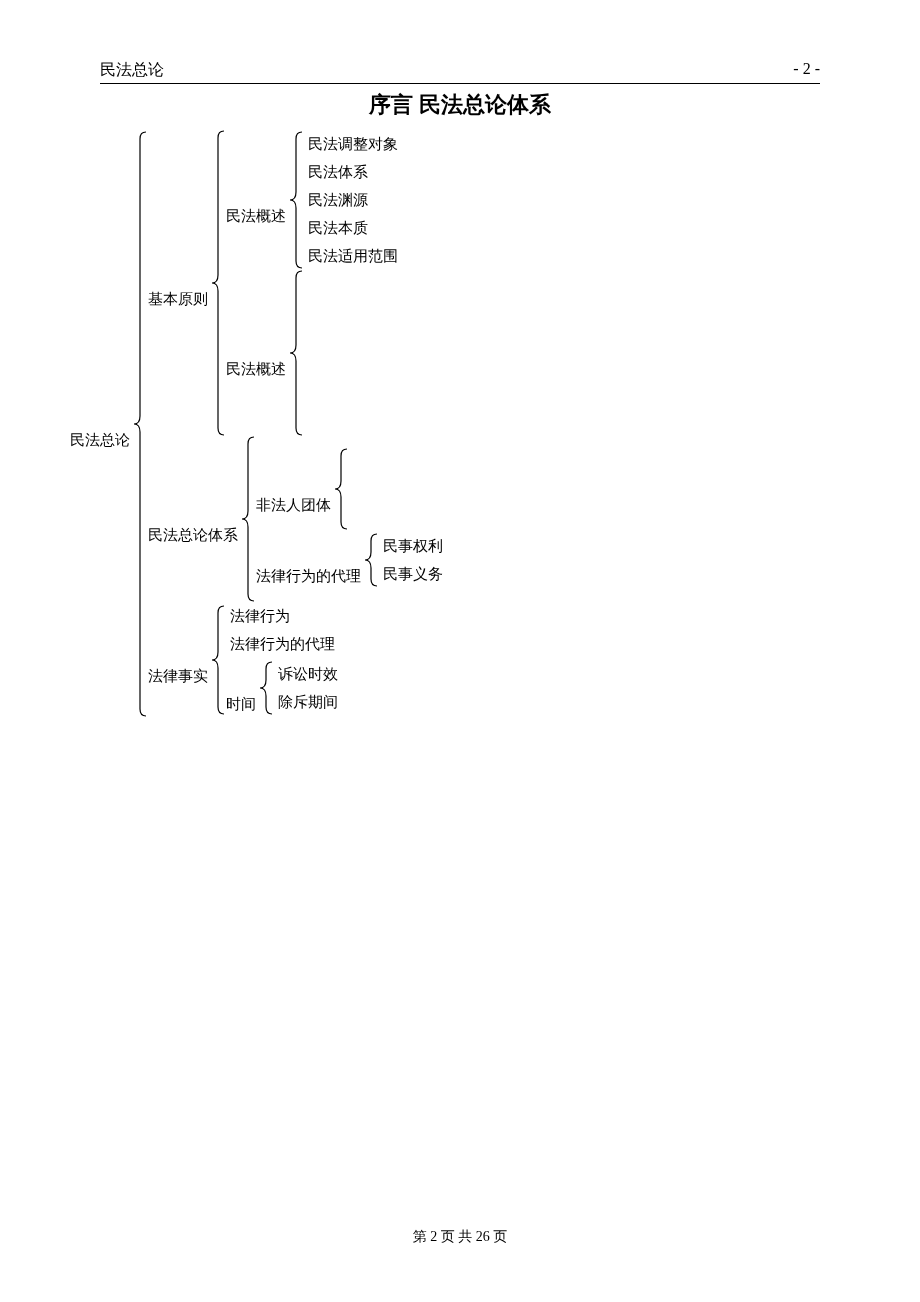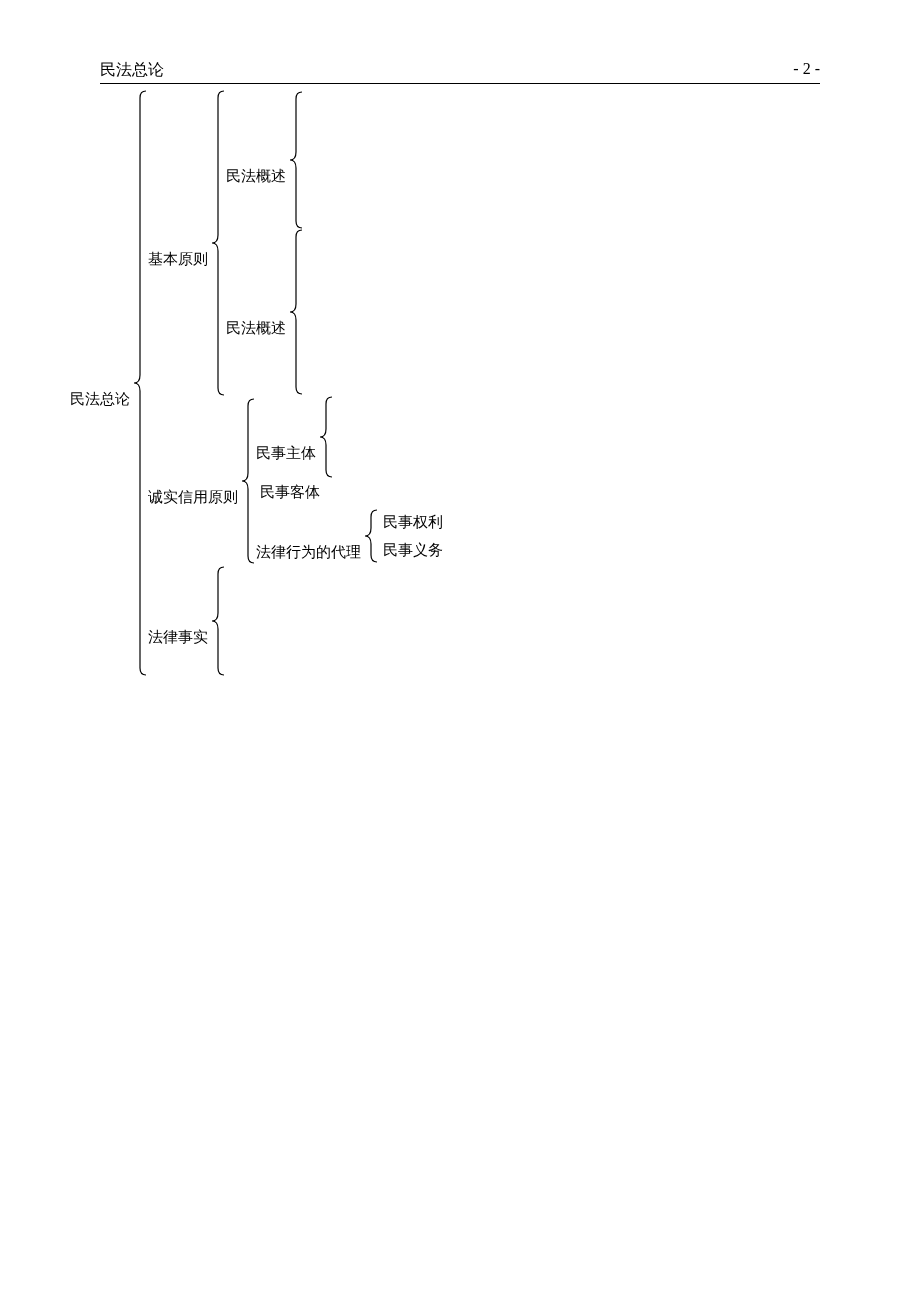--- a/index.html
+++ b/index.html
@@ -86,20 +86,21 @@
 </style>
 </head>
 <body>
 
 <div class="page">
   <div class="header-row">
     <span class="header-left">民法总论</span>
     <span class="header-right">- 2 -</span>
   </div>
   <hr class="rule">
+  <h1 class="title">序言  民法总论体系</h1>
 
   <div class="tree" id="tree-root">
       <div class="node">
         <div class="label">民法总论</div>
         <div class="brace">
           <svg width="14" height="586" viewBox="0 0 14 586">
             <path d="M 13 1 Q 7 1 7 8 L 7 285 Q 7 293 1 293 Q 7 293 7 301 L 7 578 Q 7 585 13 585" fill="none" stroke="#000" stroke-width="1.2"></path>
           </svg>
         </div>
         <div class="children">
@@ -111,48 +112,54 @@
               </svg>
             </div>
             <div class="children">
               <div class="node">
                 <div class="label">民法概述</div>
                 <div class="brace">
                   <svg width="14" height="138" viewBox="0 0 14 138">
                     <path d="M 13 1 Q 7 1 7 8 L 7 61 Q 7 69 1 69 Q 7 69 7 77 L 7 130 Q 7 137 13 137" fill="none" stroke="#000" stroke-width="1.2"></path>
                   </svg>
                 </div>
+                <div class="children">
+                  <div class="leaf">民法调整对象</div>
+                  <div class="leaf">民法体系</div>
+                  <div class="leaf">民法渊源</div>
+                  <div class="leaf">民法本质</div>
+                  <div class="leaf">民法适用范围</div>
+                </div>
               </div>
               <div class="node">
                 <div class="label">民法概述</div>
                 <div class="brace">
                   <svg width="14" height="166" viewBox="0 0 14 166">
                     <path d="M 13 1 Q 7 1 7 8 L 7 75 Q 7 83 1 83 Q 7 83 7 91 L 7 158 Q 7 165 13 165" fill="none" stroke="#000" stroke-width="1.2"></path>
                   </svg>
                 </div>
               </div>
             </div>
           </div>
           <div class="node">
-            <div class="label">诚实信用原则</div>
+            <div class="label">民法总论体系</div>
             <div class="brace">
               <svg width="14" height="166" viewBox="0 0 14 166">
                 <path d="M 13 1 Q 7 1 7 8 L 7 75 Q 7 83 1 83 Q 7 83 7 91 L 7 158 Q 7 165 13 165" fill="none" stroke="#000" stroke-width="1.2"></path>
               </svg>
             </div>
             <div class="children">
               <div class="node">
-                <div class="label">民事主体</div>
+                <div class="label">非法人团体</div>
                 <div class="brace">
                   <svg width="14" height="82" viewBox="0 0 14 82">
                     <path d="M 13 1 Q 7 1 7 8 L 7 33 Q 7 41 1 41 Q 7 41 7 49 L 7 74 Q 7 81 13 81" fill="none" stroke="#000" stroke-width="1.2"></path>
                   </svg>
                 </div>
               </div>
-              <div class="leaf">民事客体</div>
               <div class="node">
                 <div class="label">法律行为的代理</div>
                 <div class="brace">
                   <svg width="14" height="54" viewBox="0 0 14 54">
                     <path d="M 13 1 Q 7 1 7 8 L 7 19 Q 7 27 1 27 Q 7 27 7 35 L 7 46 Q 7 53 13 53" fill="none" stroke="#000" stroke-width="1.2"></path>
                   </svg>
                 </div>
                 <div class="children">
                   <div class="leaf">民事权利</div>
                   <div class="leaf">民事义务</div>
@@ -160,18 +167,41 @@
               </div>
             </div>
           </div>
           <div class="node">
             <div class="label">法律事实</div>
             <div class="brace">
               <svg width="14" height="110" viewBox="0 0 14 110">
                 <path d="M 13 1 Q 7 1 7 8 L 7 47 Q 7 55 1 55 Q 7 55 7 63 L 7 102 Q 7 109 13 109" fill="none" stroke="#000" stroke-width="1.2"></path>
               </svg>
             </div>
+            <div class="children">
+              <div class="leaf">法律行为</div>
+              <div class="leaf">法律行为的代理</div>
+              <div class="node">
+                <div class="label">时间</div>
+                <div class="brace">
+                  <svg width="14" height="54" viewBox="0 0 14 54">
+                    <path d="M 13 1 Q 7 1 7 8 L 7 19 Q 7 27 1 27 Q 7 27 7 35 L 7 46 Q 7 53 13 53" fill="none" stroke="#000" stroke-width="1.2"></path>
+                  </svg>
+                </div>
+                <div class="children">
+                  <div class="leaf">诉讼时效</div>
+                  <div class="leaf">除斥期间</div>
+                </div>
+              </div>
+            </div>
           </div>
         </div>
       </div>
     </div>
 
+  <div class="footer">
+    <span>第</span>
+    <span>2</span>
+    <span>页 共</span>
+    <span>26</span>
+    <span>页</span>
+  </div>
 </div>
 
 </body></html>

